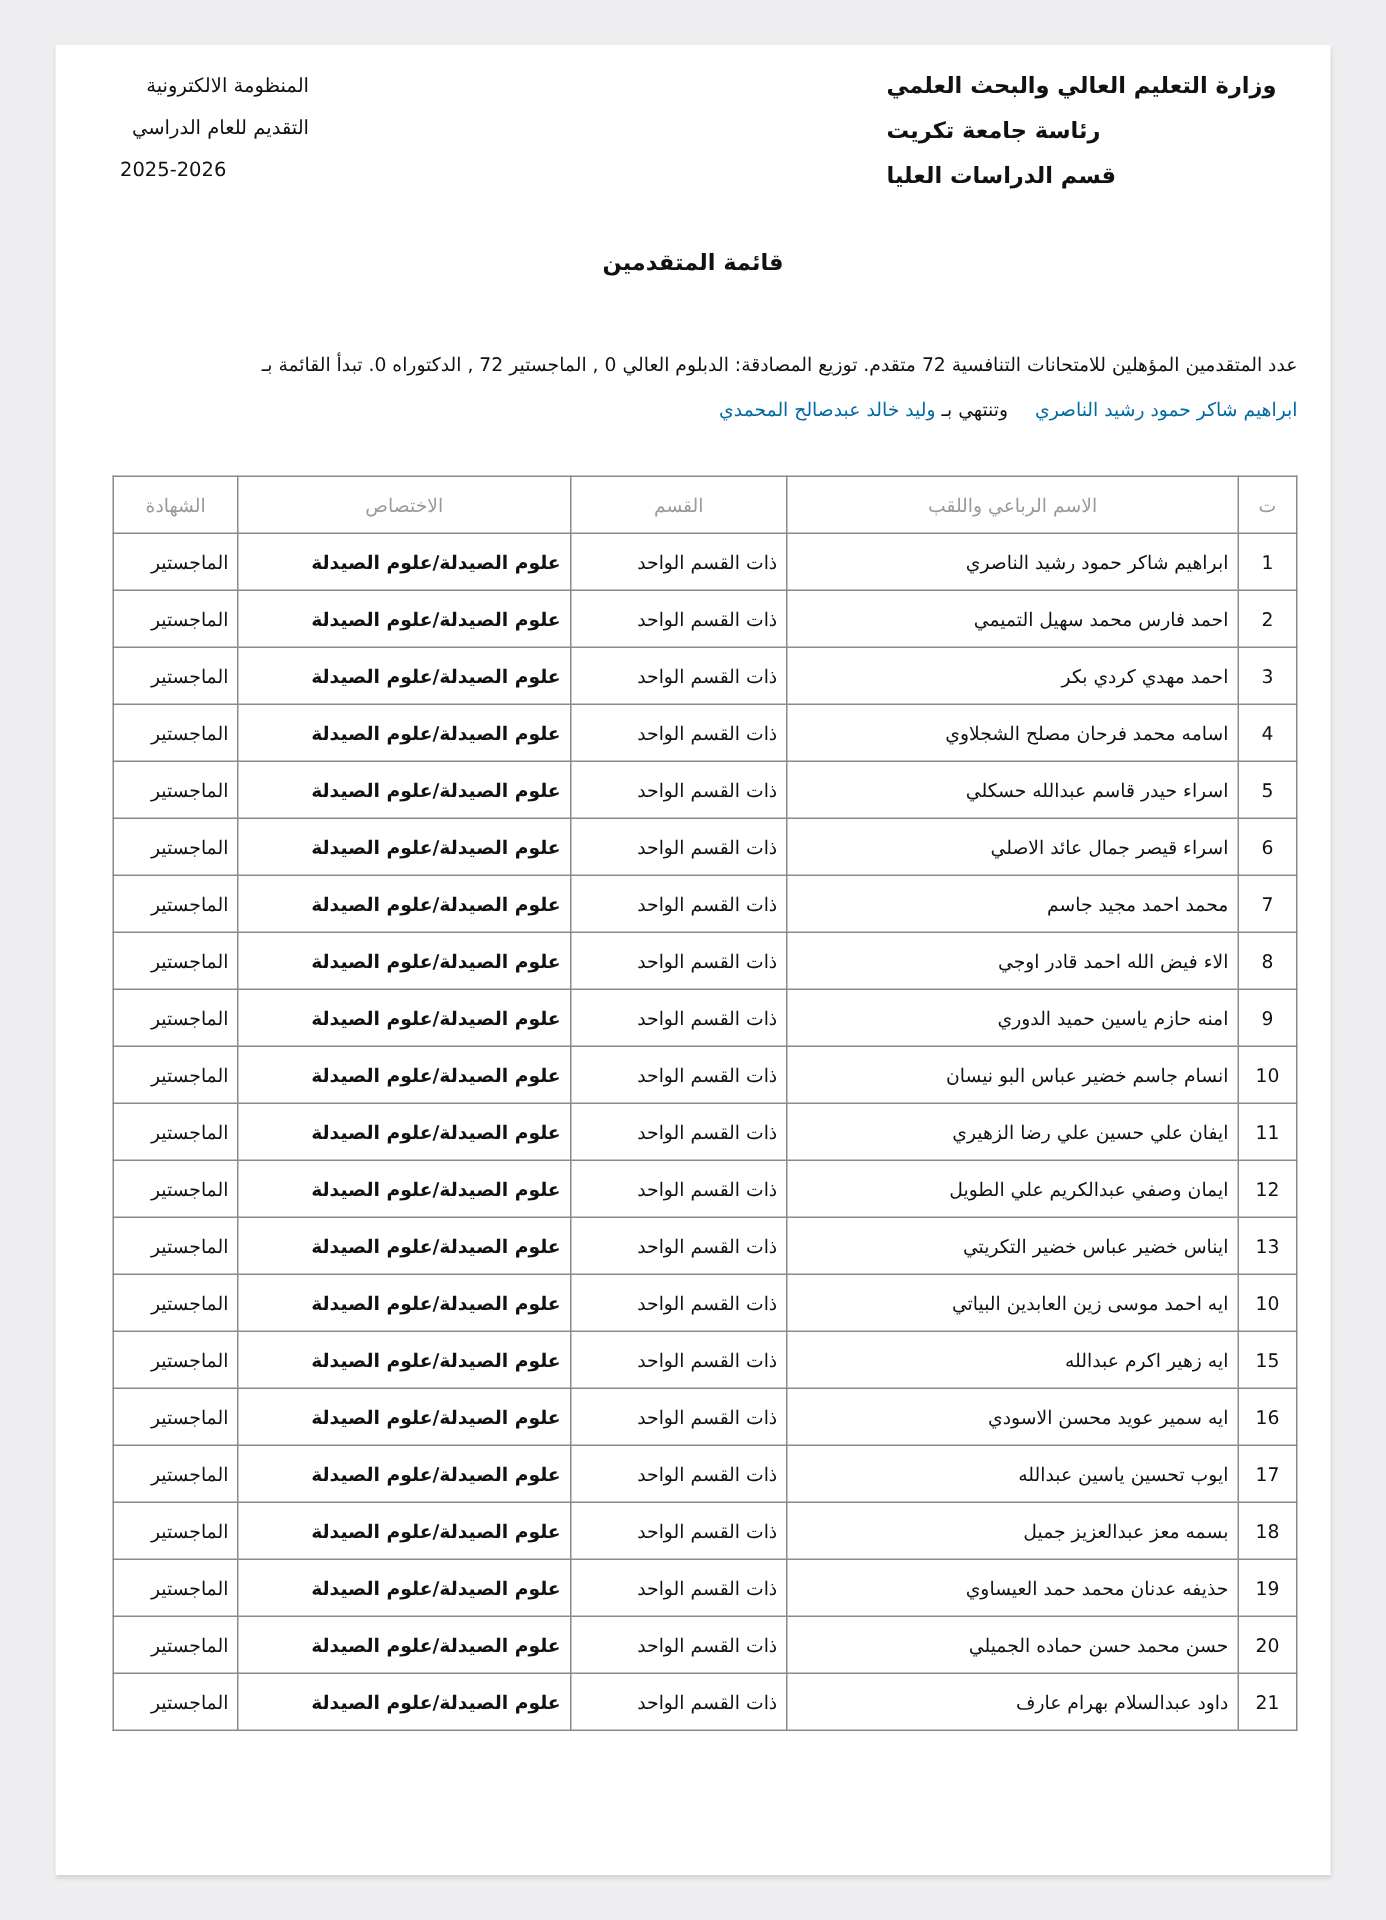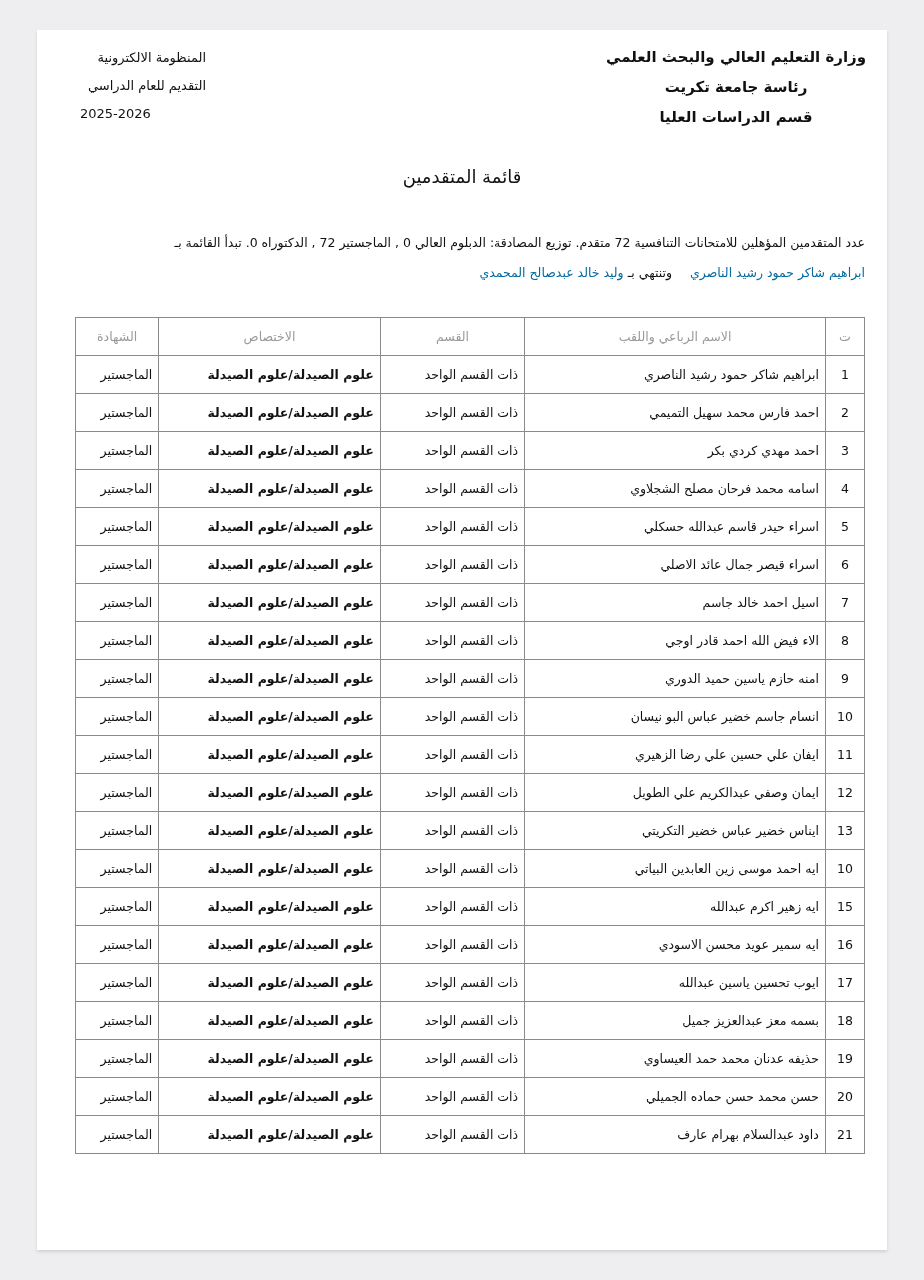--- a/index.html
+++ b/index.html
@@ -18,24 +18,24 @@
     position: absolute;
     left: 37px;
     top: 30px;
     width: 850px;
     height: 1220px;
     background: #ffffff;
     box-shadow: 0 2px 3px rgba(0,0,0,0.12);
   }
   .header-right {
     position: absolute;
-    right: 21px;
+    right: 36px;
     top: 12px;
     direction: rtl;
-    text-align: center;
+    text-align: left;
   }
   .header-right div {
     font-weight: bold;
     font-size: 15px;
     color: #111;
     line-height: 30px;
     height: 30px;
   }
   .header-left {
     position: absolute;
@@ -54,22 +54,22 @@
   .header-left .year {
     direction: ltr;
     text-align: left;
   }
   .title {
     position: absolute;
     left: 0;
     right: 0;
     top: 136px;
     text-align: center;
-    font-weight: normal;
-    font-size: 18px;
+    font-weight: bold;
+    font-size: 15px;
     color: #111;
     direction: rtl;
   }
   .summary {
     position: absolute;
     right: 22px;
     left: 22px;
     top: 198px;
     direction: rtl;
     text-align: right;
@@ -186,21 +186,21 @@
         </tr>
         <tr>
           <td class="c-no">6</td>
           <td class="c-name">اسراء قيصر جمال عائد الاصلي</td>
           <td class="c-dept">ذات القسم الواحد</td>
           <td class="c-spec">علوم الصيدلة/علوم الصيدلة</td>
           <td class="c-deg">الماجستير</td>
         </tr>
         <tr>
           <td class="c-no">7</td>
-          <td class="c-name">اسيل احمد خالد جاسم</td>
+          <td class="c-name">محمد احمد مجيد جاسم</td>
           <td class="c-dept">ذات القسم الواحد</td>
           <td class="c-spec">علوم الصيدلة/علوم الصيدلة</td>
           <td class="c-deg">الماجستير</td>
         </tr>
         <tr>
           <td class="c-no">8</td>
           <td class="c-name">الاء فيض الله احمد قادر اوجي</td>
           <td class="c-dept">ذات القسم الواحد</td>
           <td class="c-spec">علوم الصيدلة/علوم الصيدلة</td>
           <td class="c-deg">الماجستير</td>

